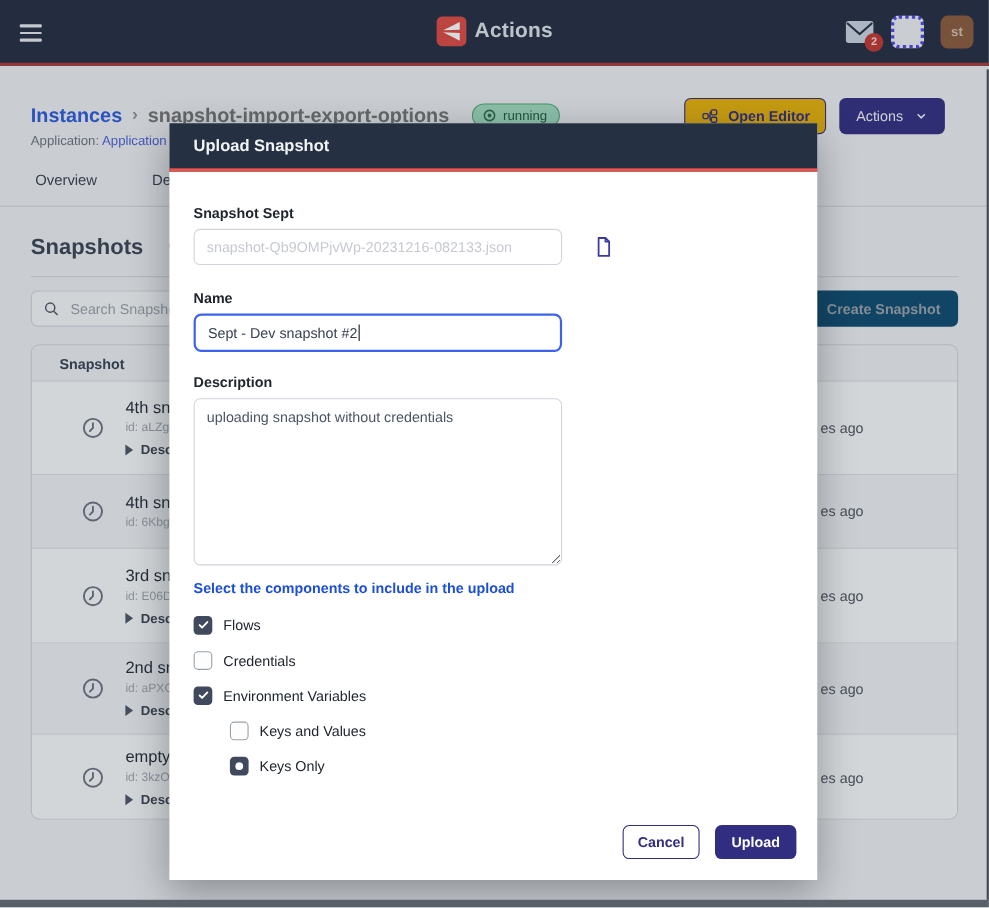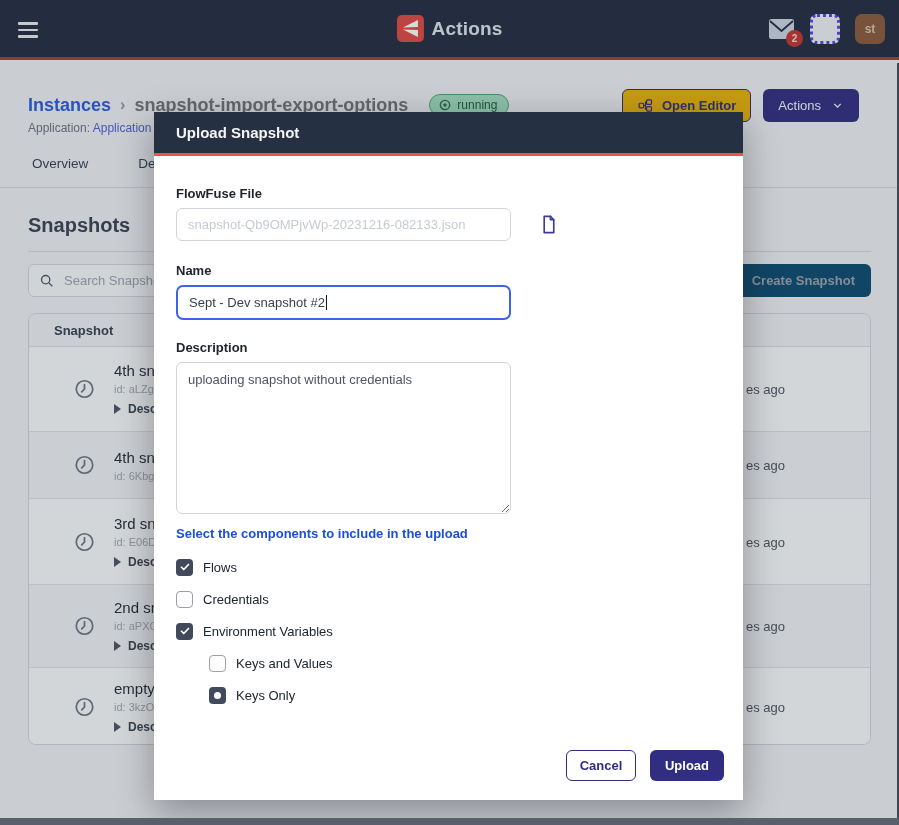--- a/index.html
+++ b/index.html
@@ -320,21 +320,21 @@
 <div class="right-edge"></div>
 
 <div class="overlay"></div>
 
 <div class="modal">
   <div class="modal-header">
     <span class="modal-title">Upload Snapshot</span>
   </div>
 
   <div class="modal-body">
-    <div class="field-label">FlowFuse File</div>
+    <div class="field-label">Snapshot Sept</div>
     <div class="file-row">
       <input type="text" class="input-plain" disabled="" placeholder="snapshot-Qb9OMPjvWp-20231216-082133.json" style="">
       <button class="file-icon-btn">
         <svg width="23" height="23" viewBox="0 0 24 24" fill="none" stroke="#3b3a9e" stroke-width="1.7" stroke-linejoin="round" stroke-linecap="round">
           <path d="M7.5 3.5h6.5l3.5 3.5v13.5h-10z"></path>
           <path d="M14 3.5v3.5h3.5"></path>
         </svg>
       </button>
     </div>
 

